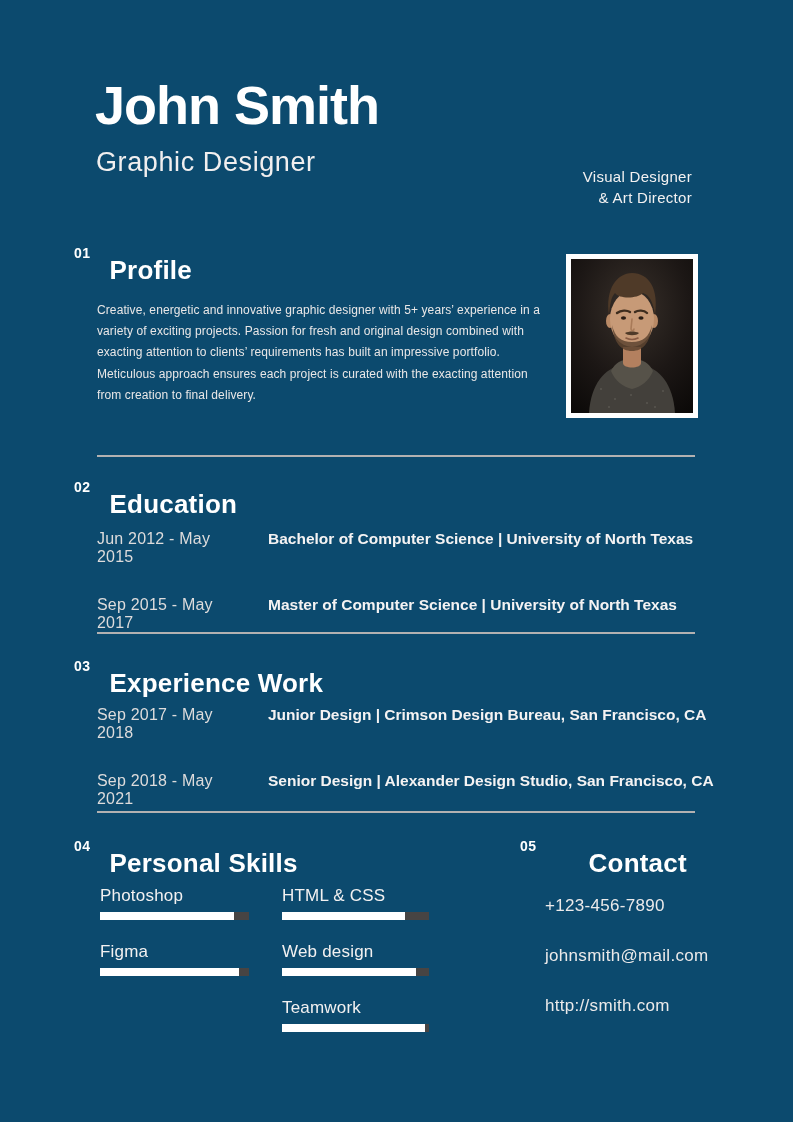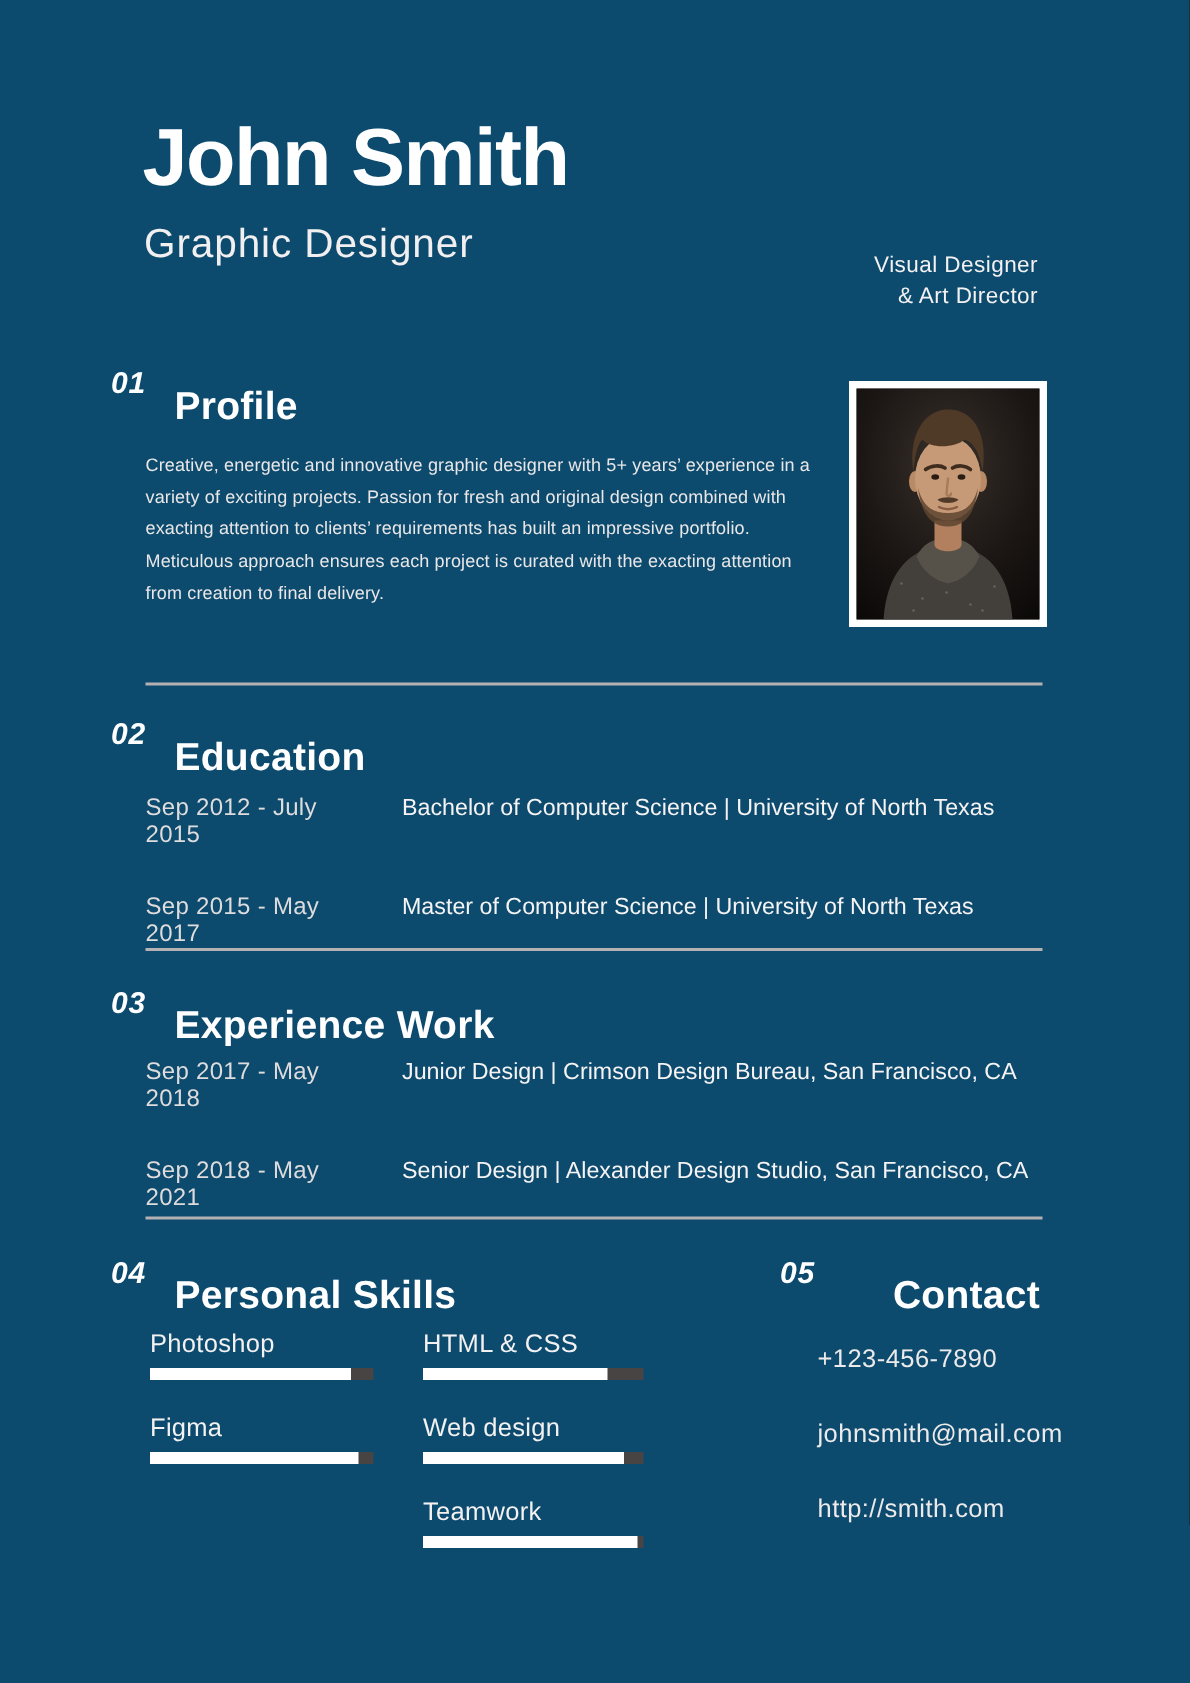--- a/index.html
+++ b/index.html
@@ -9,36 +9,36 @@
   }
   
   .name{position:absolute;left:95px;top:76px;margin:0;font-size:54px;font-weight:700;
         letter-spacing:-1px;line-height:1.1;color:#ffffff;}
   .subtitle{position:absolute;left:96px;top:147px;font-size:27px;font-weight:400;
         letter-spacing:.6px;color:#f1efef;}
   .tagline{position:absolute;right:101px;top:166px;text-align:right;font-size:15px;
         line-height:21px;letter-spacing:.3px;color:#f3f1f1;}
   
   .sec-head{position:absolute;display:flex;align-items:flex-start;gap:7px;}
-  .sec-num{font-size:20px;font-weight:700;line-height:1;margin-top:1px;letter-spacing:.5px;font-style:italic;}
+  .sec-num{font-size:14px;font-weight:700;line-height:1;margin-top:1px;letter-spacing:.5px;}
   .sec-title{font-size:26px;font-weight:700;line-height:1;letter-spacing:.2px;margin:12px;}
   
   .profile-body{position:absolute;left:97px;top:288px;width:452px;font-size:12px;
         line-height:21.2px;letter-spacing:.1px;color:#e9e7e7;}
   
   .photo{position:absolute;left:566px;top:254px;width:122px;height:154px;
         border:5px solid #ffffff;background:#0c0a09;}
   .photo svg{display:block;width:100%;height:100%;}
   
   .divider{position:absolute;left:97px;width:598px;height:2px;background:#b3b1b1;}
   
   .rows{position:absolute;left:97px;}
   .row{display:flex;align-items:baseline;margin-bottom:30px;}
   .row-dates{width:152px;flex:none;font-size:16px;letter-spacing:.2px;color:#dedcdc;}
-  .row-desc{margin-left:19px;font-size:15.5px;font-weight:400;letter-spacing:0;
+  .row-desc{margin-left:19px;font-size:15.5px;font-weight:700;letter-spacing:0;
         white-space:nowrap;color:#f5f3f3;}
   
   .skills-grid{position:absolute;left:100px;top:886px;display:flex;gap:33px;}
   .skill-col{width:149px;}
   .skill-col.right{width:147px;}
   .skill{margin-bottom:22px;}
   .skill-label{font-size:17px;letter-spacing:.2px;margin-bottom:6px;color:#f3f1f1;}
   .skill-bar{height:8px;background:#474443;width:100%;}
   .skill-fill{height:100%;background:#ffffff;}
   
@@ -101,21 +101,21 @@
   </div>
 
   <div class="divider" style="top:455px;"></div>
 
   <div class="sec-head" style="left:74px;top:479px;">
     <span class="sec-num">02</span>
     <h2 class="sec-title">Education</h2>
   </div>
   <div class="rows" style="top:530px;">
     <div class="row">
-      <span class="row-dates">Sep 2012 - July 2015</span>
+      <span class="row-dates">Jun 2012 - May 2015</span>
       <span class="row-desc">Bachelor of Computer Science | University of North Texas</span>
     </div>
     <div class="row">
       <span class="row-dates">Sep 2015 - May 2017</span>
       <span class="row-desc">Master of Computer Science | University of North Texas</span>
     </div>
   </div>
 
   <div class="divider" style="top:632px;"></div>
 

